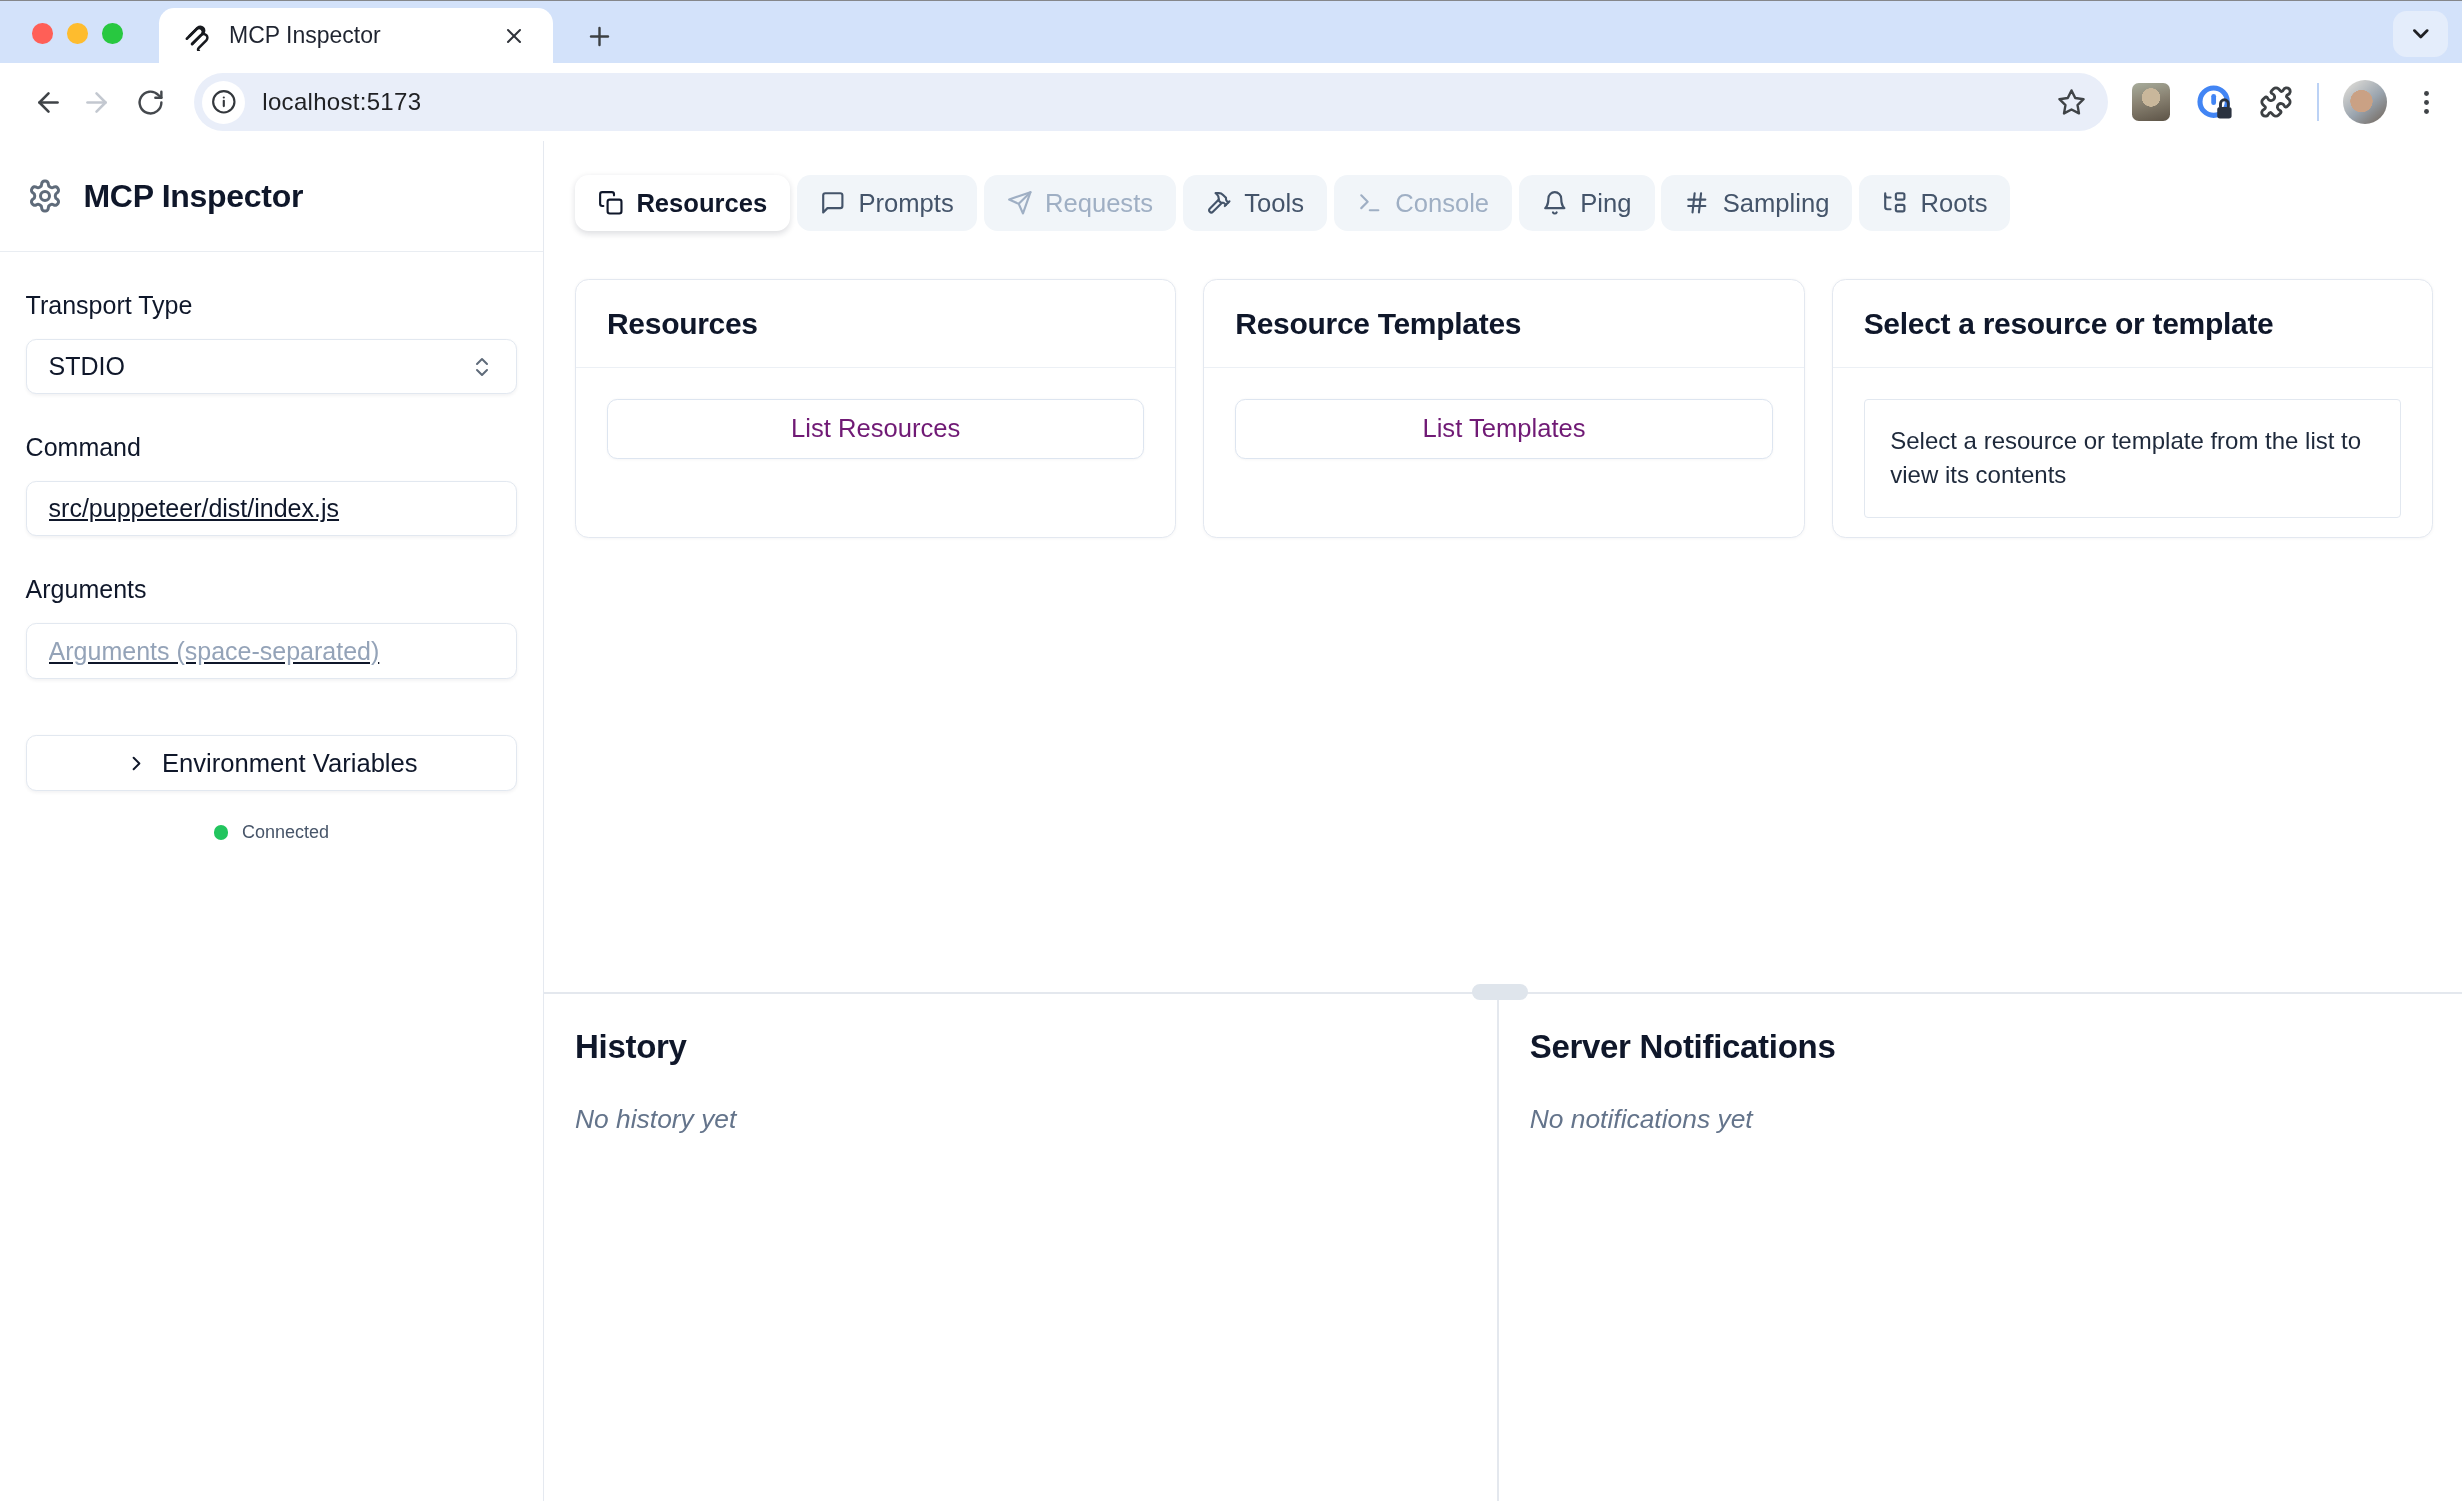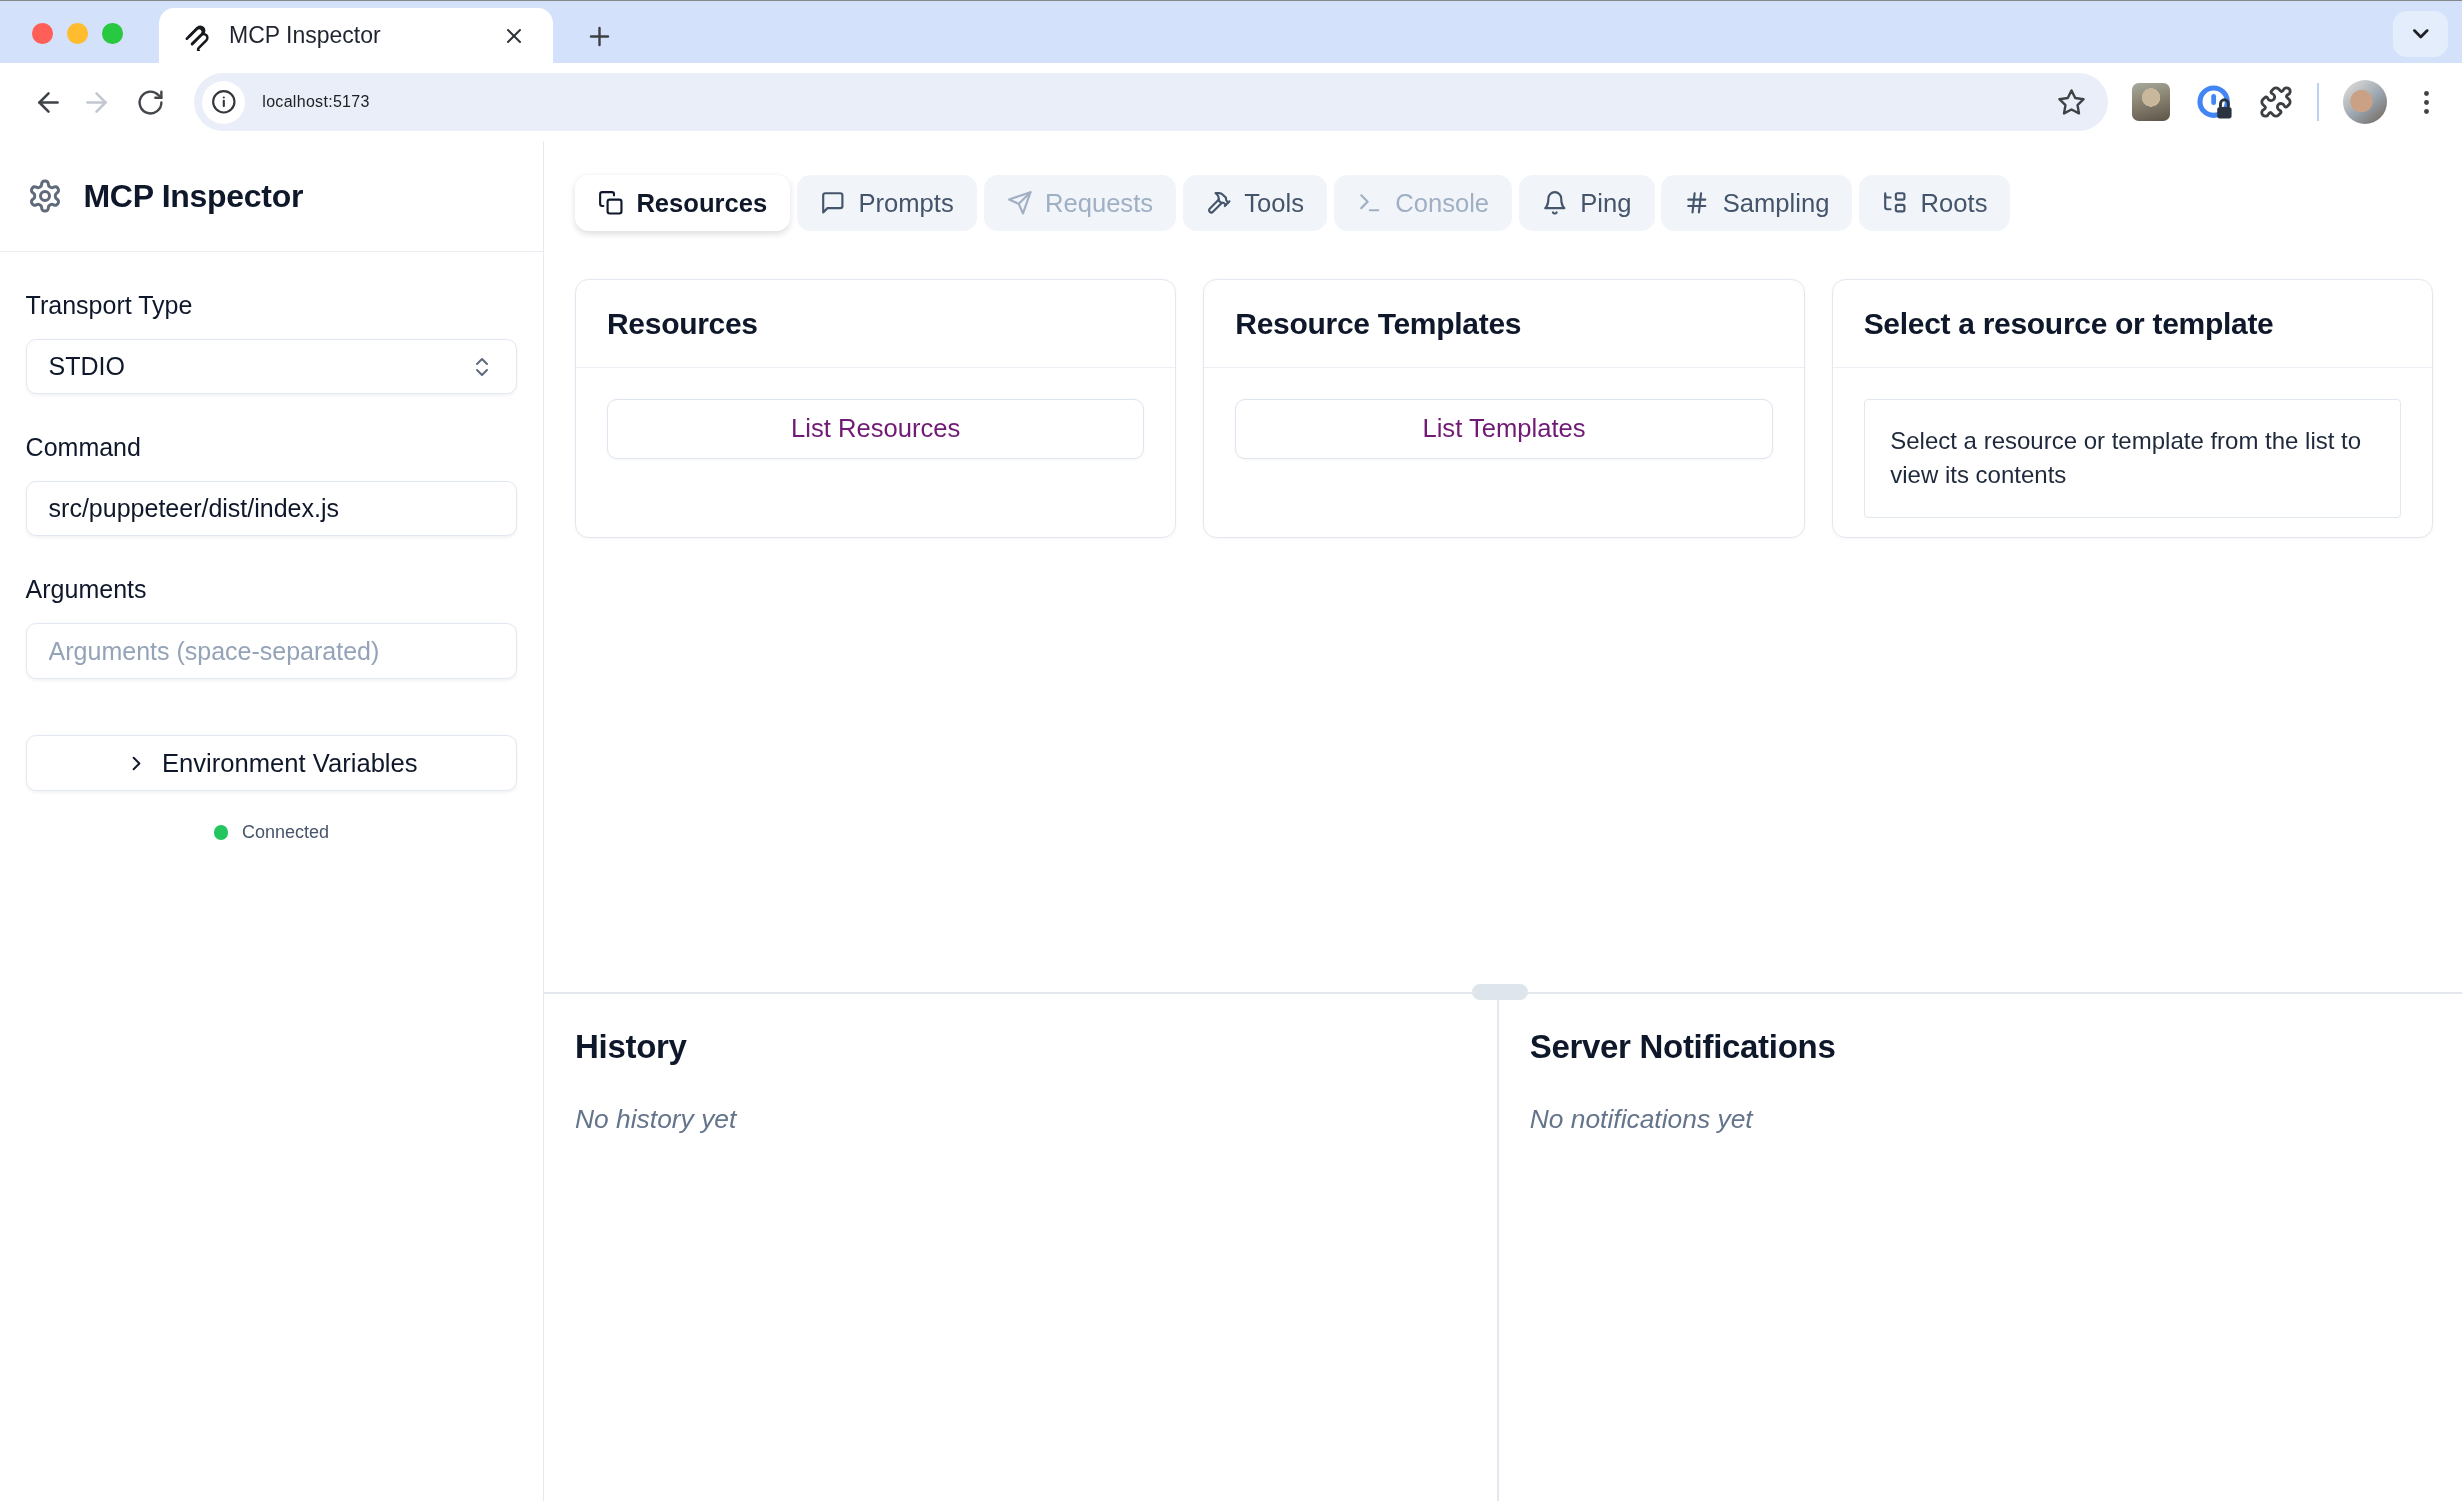--- a/index.html
+++ b/index.html
@@ -58,21 +58,21 @@
   .urlbar {
     flex:1; height:58px; margin-left:19px;
     background:#e9eef9; border-radius:29px;
     display:flex; align-items:center;
     padding:0 22px 0 8.5px;
   }
   .info-btn {
     width:43px; height:43px; border-radius:50%; background:#ffffff;
     display:flex; align-items:center; justify-content:center; color:#33373c;
   }
-  .url-text { font-size:16px; color:#202124; margin-left:17px; flex:1; letter-spacing:0.3px; }
+  .url-text { font-size:24px; color:#202124; margin-left:17px; flex:1; letter-spacing:0.3px; }
   .star-btn { color:#3f4347; }
 
   .toolbar-right { display:flex; align-items:center; margin-left:24px; gap:24px; }
   .ext-photo {
     width:38px; height:38px; border-radius:6.8px;
     background:
       radial-gradient(circle at 50% 38%, #c9b79b 0 30%, transparent 31%),
       linear-gradient(165deg, #a8ad9c 0%, #8a8373 45%, #5c5346 100%);
   }
   .divider-v { width:1.7px; height:38px; background:#bcd2f5; }
@@ -109,20 +109,21 @@
     display:flex; align-items:center; padding:0 22px;
     font-size:25px; color:#0f172a;
     box-shadow:0 1.7px 3.4px rgba(16,24,40,.05);
   }
   .select-control { justify-content:space-between; cursor:pointer; }
   .select-chevrons { color:#5f6b7a; }
 
   input.control {
     font-family:"Liberation Sans", sans-serif;
     outline:none;
+    text-decoration:underline;
   }
   input.control::placeholder { color:#94a3b8; }
   .args-control { height:56px; }
 
   .env-btn {
     margin-top:56px; width:100%; height:56px;
     border:1.7px solid #e2e8f0; border-radius:10.2px; background:#ffffff;
     display:flex; align-items:center; justify-content:center; gap:13.6px;
     font-size:25.6px; font-weight:500; color:#0f172a;
     box-shadow:0 1.7px 3.4px rgba(16,24,40,.05); cursor:pointer;

